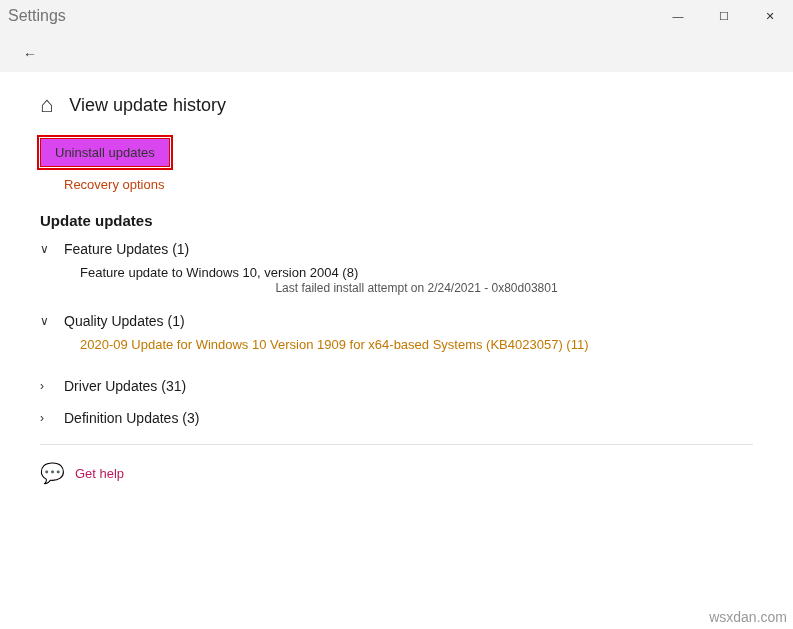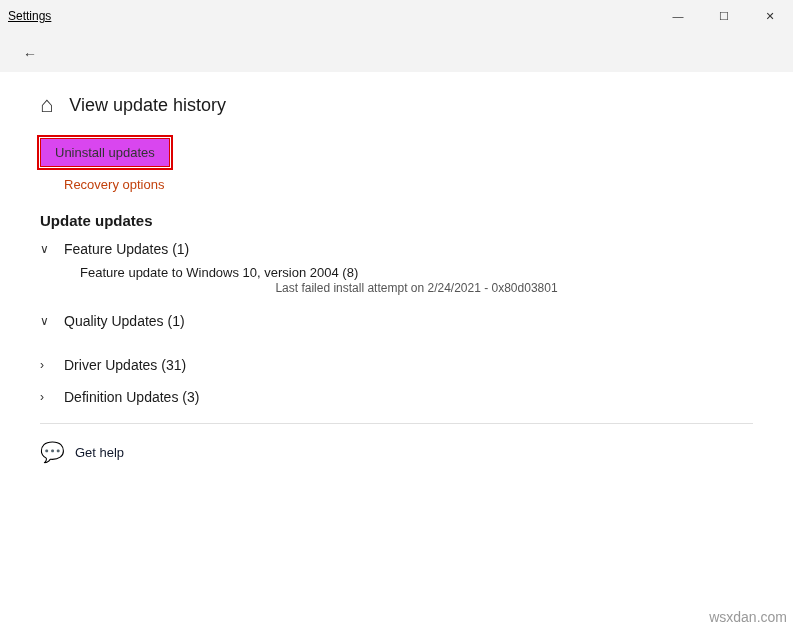--- a/index.html
+++ b/index.html
@@ -23,23 +23,22 @@
       padding: 0 0 0 8px;
       border-bottom: none;
       flex-shrink: 0;
     }
     .title-bar-left {
       display: flex;
       align-items: center;
       gap: 8px;
     }
     .title-bar-title {
-      font-size: 12px;
-      color: #000000;
-      text-decoration: underline;
+      font-size: 16px;
+      color: #737373;
     }
     .title-bar-controls {
       display: flex;
       height: 32px;
     }
     .title-bar-btn {
       width: 46px;
       height: 32px;
       display: flex;
       align-items: center;
@@ -208,21 +207,21 @@
       gap: 10px;
       margin-top: 16px;
       cursor: pointer;
     }
     .get-help-icon {
       font-size: 20px;
       color: #333;
     }
     .get-help-link {
       font-size: 13px;
-      color: #0f172a;
+      color: #be185d;
       text-decoration: none;
     }
 
     
     .watermark {
       position: fixed;
       bottom: 4px;
       right: 6px;
       font-size: 14px;
       color: #999;
@@ -278,20 +277,21 @@
   </div>
 
   
   <div class="category-item">
     <div class="category-header">
       <span class="chevron">∨</span>
       <span class="category-label">Quality Updates (1)</span>
     </div>
     <div class="update-entries">
       <div class="update-entry">
+        <a class="update-name-link">2020-09 Update for Windows 10 Version 1909 for x64-based Systems (KB4023057) (11)</a>
       </div>
     </div>
   </div>
 
   <div style="height:8px;"></div>
 
   
   <div class="category-collapsed">
     <div class="category-header">
       <span class="chevron">›</span>

